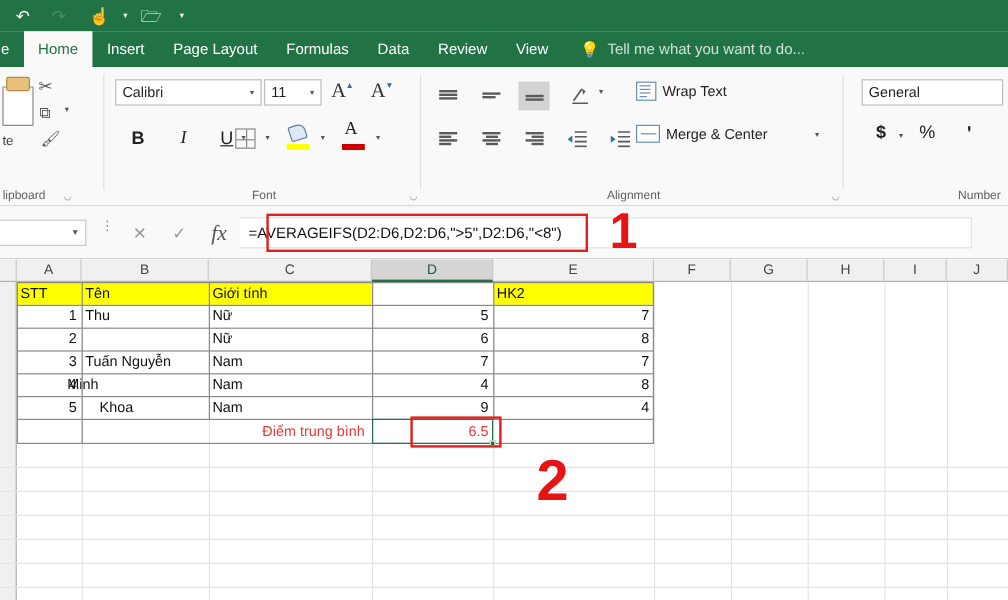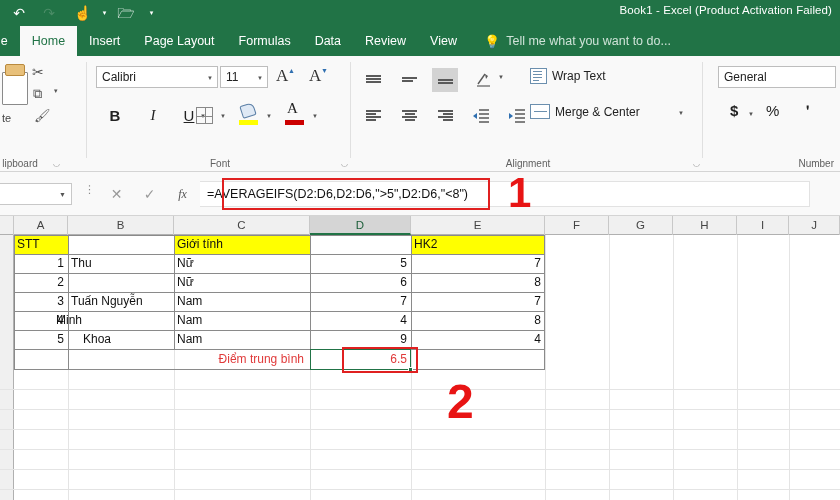--- a/index.html
+++ b/index.html
@@ -173,21 +173,21 @@
   .nb-caret { position: absolute; right: 5px; top: 7px; font-size: 7px; color: #555; }
   .fb-dots {
     position: absolute; left: 84px; top: 15px; font-size: 11px; color: #8a8a8a; letter-spacing: 0;
     line-height: 5px; width: 4px;
   }
   .fb-btns { position: absolute; left: 100px; top: 11px; display: flex; align-items: center; }
   .fb-btn {
     width: 33px; height: 22px; display: flex; align-items: center; justify-content: center;
     font-size: 14px; color: #9a9a9a;
   }
-  .fb-fx { font-family: "Liberation Serif", serif; font-style: italic; color: #555; font-size: 12px; }
+  .fb-fx { font-family: "Liberation Serif", serif; font-style: italic; color: #555; font-size: 18px; }
   .fb-input {
     position: absolute; left: 200px; top: 9px; width: 610px; height: 26px;
     background: #fff; border: 1px solid #e2e2e2; border-left: none;
     font-size: 12.5px; color: #111; padding: 5px 0 0 7px; white-space: nowrap;
   }
   .ann-box1 {
     position: absolute; left: 222px; top: 178px; width: 268px; height: 32px;
     border: 2.5px solid #e02020; pointer-events: none;
   }
   .ann-num {
@@ -248,21 +248,20 @@
       <div class="qat-sep"></div>
       <div class="qat-item">↶</div>
       <div class="qat-item dim">↷</div>
       <div class="qat-sep"></div>
       <div class="qat-item">☝</div>
       <div class="qat-caret">▾</div>
       <div class="qat-item">🗁</div>
       <div class="qat-sep"></div>
       <div class="qat-caret">▾</div>
     </div>
-    <div class="win-title">Book1 - Excel (Product Activation Failed)</div>
   </div>
 
   <div class="tabstrip">
     <div class="tabs">
       <div class="tab">le</div>
       <div class="tab active">Home</div>
       <div class="tab">Insert</div>
       <div class="tab">Page Layout</div>
       <div class="tab">Formulas</div>
       <div class="tab">Data</div>
@@ -474,20 +473,21 @@
       <div class="vline" style="left:310px; height:265px;"></div>
       <div class="vline" style="left:411px; height:265px;"></div>
       <div class="vline" style="left:545px; height:265px;"></div>
       <div class="vline" style="left:609px; height:265px;"></div>
       <div class="vline" style="left:673px; height:265px;"></div>
       <div class="vline" style="left:737px; height:265px;"></div>
       <div class="vline" style="left:789px; height:265px;"></div>
 
       <div class="row" style="top:0px; height:19px;">
         <div class="cell yellow" style="left:14px; width:54px;">STT</div>
+        <div class="cell yellow" style="left:68px; width:106px;">Tên</div>
         <div class="cell yellow" style="left:174px; width:136px;">Giới tính</div>
         <div class="cell yellow" style="left:411px; width:134px;">HK2</div>
       </div>
 
       <div class="row" style="top:19px; height:19px;">
         <div class="cell num" style="left:14px; width:54px;">1</div>
         <div class="cell" style="left:68px; width:106px;">Thu</div>
         <div class="cell" style="left:174px; width:136px;">Nữ</div>
         <div class="cell num" style="left:310px; width:101px;">5</div>
         <div class="cell num" style="left:411px; width:134px;">7</div>

